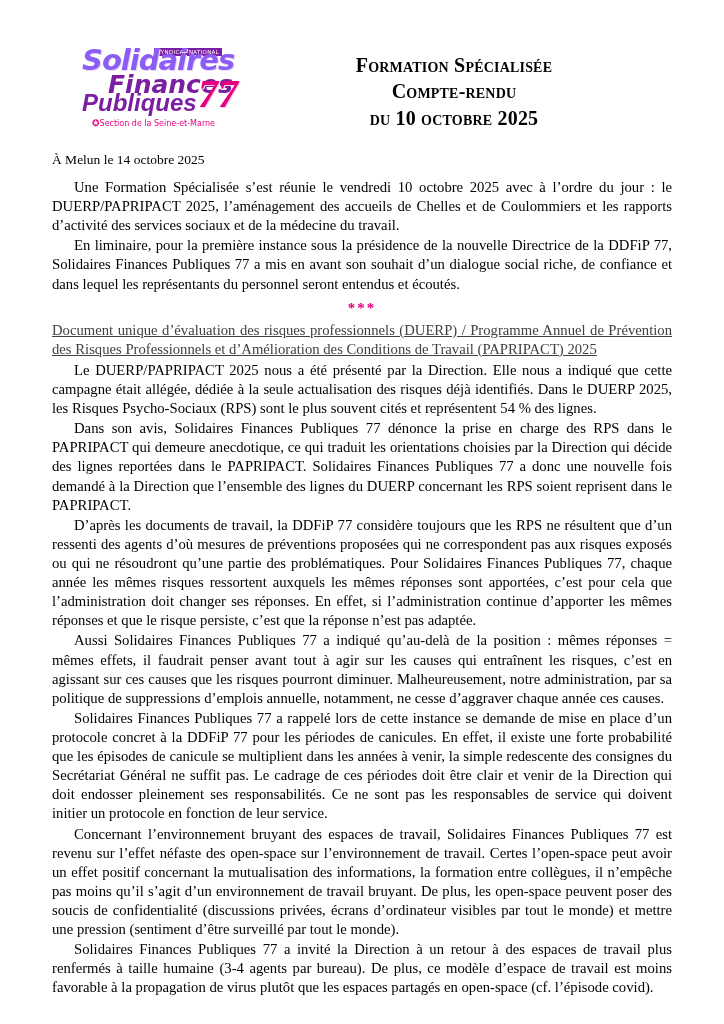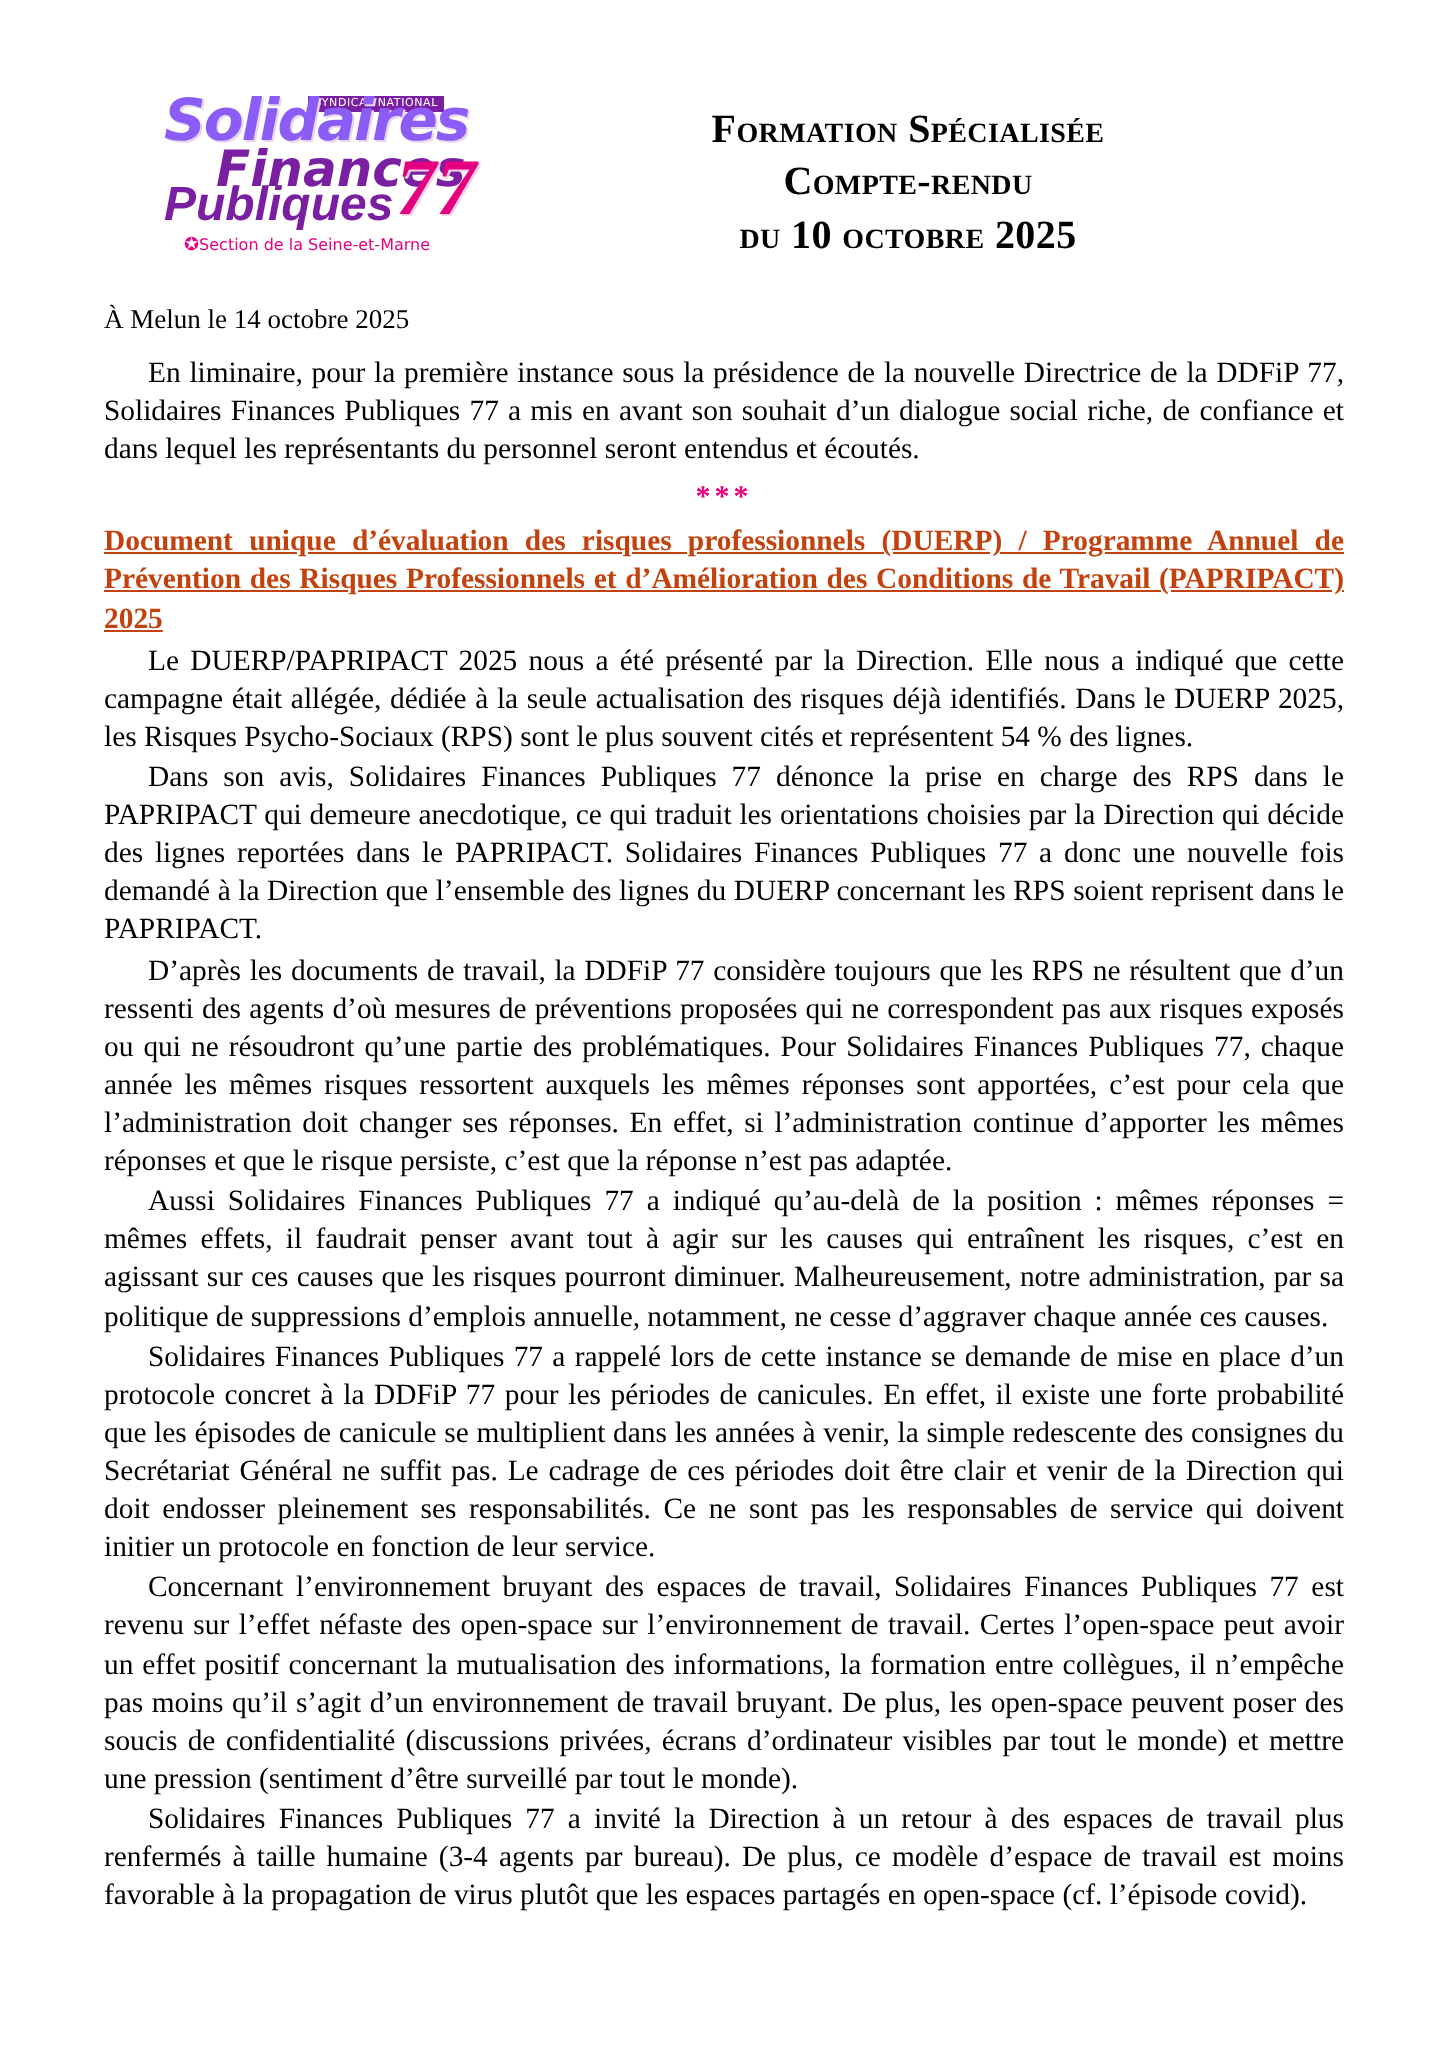--- a/index.html
+++ b/index.html
@@ -146,22 +146,22 @@
     text-align: center;
     color: #e4007f;
     font-weight: bold;
     font-size: 15px;
     letter-spacing: 2px;
     margin: 6px 0 4px 0;
   }
   h2.section-title {
     text-align: justify;
     font-size: 14.7px;
-    font-weight: bold;
-    color: #c2410c;
+    font-weight: normal;
+    color: #404040;
     text-decoration: underline;
     margin: 0 0 2px 0;
     line-height: 1.30;
     text-indent: 0;
   }
 </style>
 </head>
 <body>
 
 <div class="page">
@@ -179,20 +179,21 @@
 
     <div class="title-block">
       <div class="title-line smallcaps">Formation Spécialisée</div>
       <div class="title-line smallcaps">Compte-rendu</div>
       <div class="title-line smallcaps">du 10 octobre 2025</div>
     </div>
   </div>
 
   <div class="date-right">À Melun le 14 octobre 2025</div>
 
+  <p class="para">Une Formation Spécialisée s’est réunie le vendredi 10 octobre 2025 avec à l’ordre du jour : le DUERP/PAPRIPACT 2025, l’aménagement des accueils de Chelles et de Coulommiers et les rapports d’activité des services sociaux et de la médecine du travail.</p>
   <p class="para">En liminaire, pour la première instance sous la présidence de la nouvelle Directrice de la DDFiP 77, Solidaires Finances Publiques 77 a mis en avant son souhait d’un dialogue social riche, de confiance et dans lequel les représentants du personnel seront entendus et écoutés.</p>
 
   <div class="stars">***</div>
 
   <h2 class="section-title">Document unique d’évaluation des risques professionnels (DUERP) / Programme Annuel de Prévention des Risques Professionnels et d’Amélioration des Conditions de Travail (PAPRIPACT) 2025</h2>
 
   <p class="para">Le DUERP/PAPRIPACT 2025 nous a été présenté par la Direction. Elle nous a indiqué que cette campagne était allégée, dédiée à la seule actualisation des risques déjà identifiés. Dans le DUERP 2025, les Risques Psycho-Sociaux (RPS) sont le plus souvent cités et représentent 54 % des lignes.</p>
   <p class="para">Dans son avis, Solidaires Finances Publiques 77 dénonce la prise en charge des RPS dans le PAPRIPACT qui demeure anecdotique, ce qui traduit les orientations choisies par la Direction qui décide des lignes reportées dans le PAPRIPACT. Solidaires Finances Publiques 77 a donc une nouvelle fois demandé à la Direction que l’ensemble des lignes du DUERP concernant les RPS soient reprisent dans le PAPRIPACT.</p>
   <p class="para">D’après les documents de travail, la DDFiP 77 considère toujours que les RPS ne résultent que d’un ressenti des agents d’où mesures de préventions proposées qui ne correspondent pas aux risques exposés ou qui ne résoudront qu’une partie des problématiques. Pour Solidaires Finances Publiques 77, chaque année les mêmes risques ressortent auxquels les mêmes réponses sont apportées, c’est pour cela que l’administration doit changer ses réponses. En effet, si l’administration continue d’apporter les mêmes réponses et que le risque persiste, c’est que la réponse n’est pas adaptée.</p>
   <p class="para">Aussi Solidaires Finances Publiques 77 a indiqué qu’au-delà de la position : mêmes réponses = mêmes effets, il faudrait penser avant tout à agir sur les causes qui entraînent les risques, c’est en agissant sur ces causes que les risques pourront diminuer. Malheureusement, notre administration, par sa politique de suppressions d’emplois annuelle, notamment, ne cesse d’aggraver chaque année ces causes.</p>

